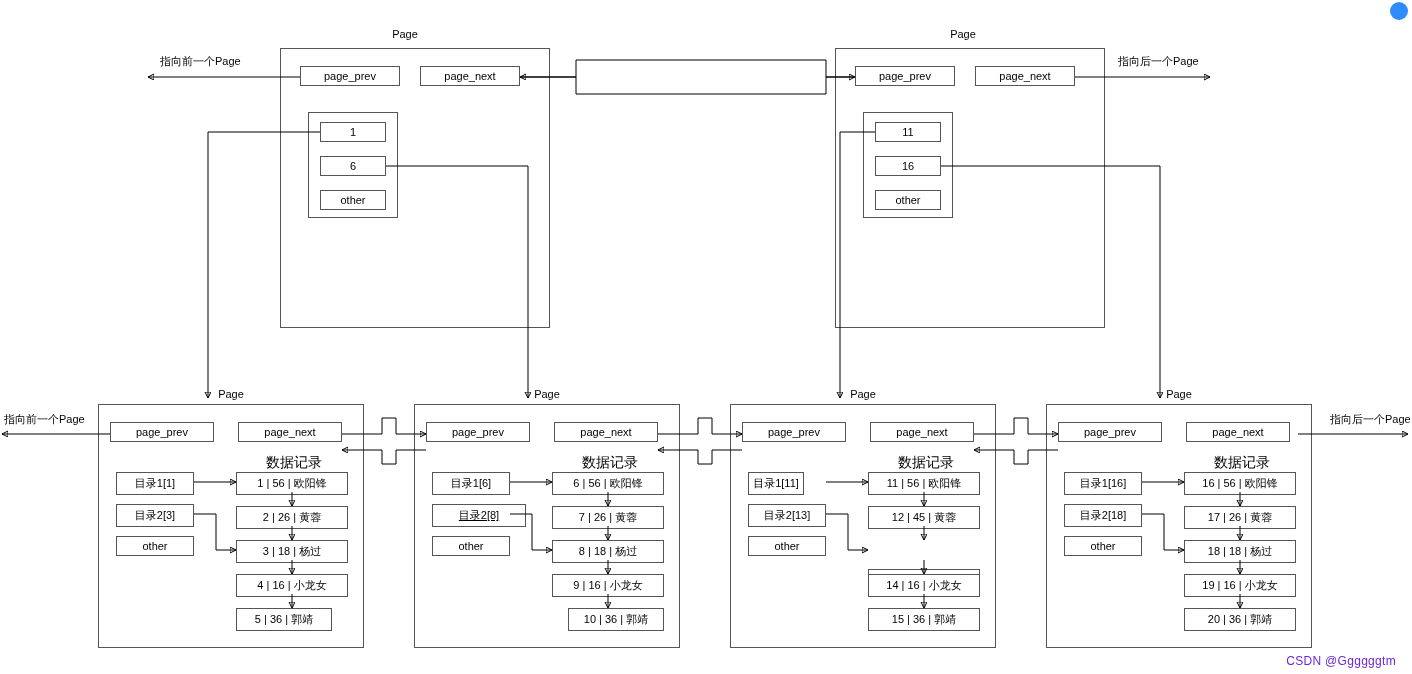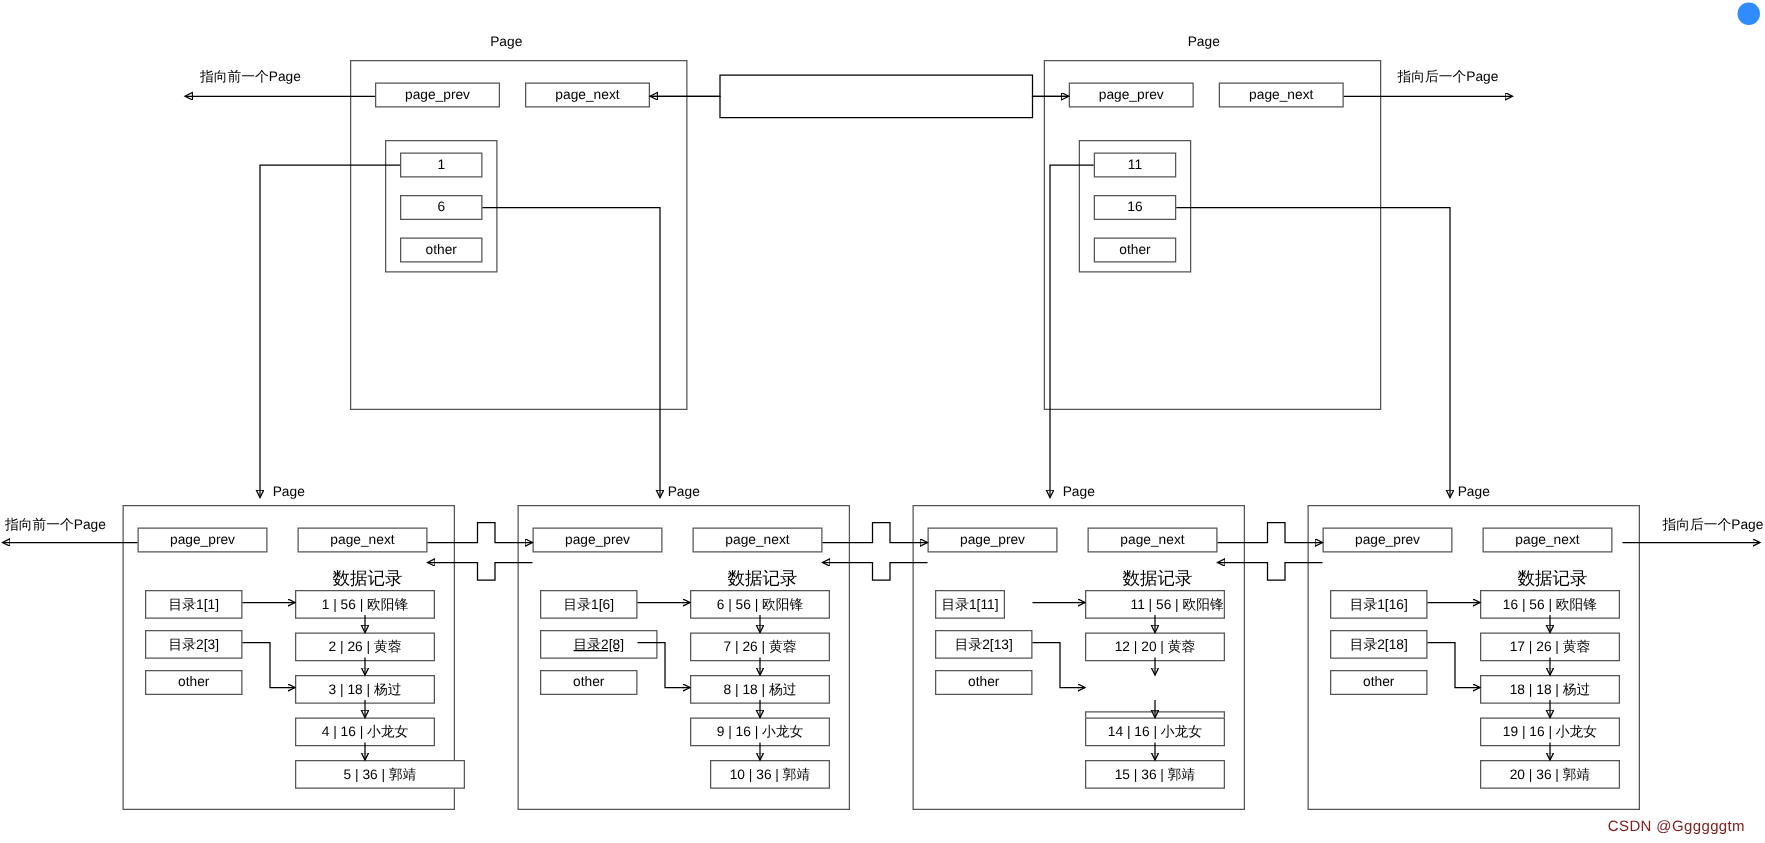--- a/index.html
+++ b/index.html
@@ -37,21 +37,21 @@
     position: absolute;
     font-size: 14px;
     text-align: center;
   }
   .side-label {
     position: absolute;
     font-size: 11px;
   }
   .watermark {
     position: absolute;
-    color: #7f1d1d;
+    color: #6d28d9;
     font-size: 12px;
     right: 16px;
     bottom: 6px;
     letter-spacing: 0.3px;
   }
   .badge {
     position: absolute;
     width: 18px; height: 18px;
     border-radius: 50%;
     background: #2f8cff;
@@ -92,21 +92,21 @@
     <div class="field-box" style="left: 110px; top: 422px; width: 104px;">page_prev</div>
     <div class="field-box" style="left: 238px; top: 422px; width: 104px;">page_next</div>
     <div class="section-title" style="left: 266px; top: 454px;">数据记录</div>
     <div class="field-box" style="left: 116px; top: 472px; width: 78px;">目录1[1]</div>
     <div class="field-box" style="left: 116px; top: 504px; width: 78px;">目录2[3]</div>
     <div class="field-box" style="left: 116px; top: 536px; width: 78px;">other</div>
     <div class="field-box" style="left: 236px; top: 472px; width: 112px;">1 | 56 | 欧阳锋</div>
     <div class="field-box" style="left: 236px; top: 506px; width: 112px;">2 | 26 | 黄蓉</div>
     <div class="field-box" style="left: 236px; top: 540px; width: 112px;">3 | 18 | 杨过</div>
     <div class="field-box" style="left: 236px; top: 574px; width: 112px;">4 | 16 | 小龙女</div>
-    <div class="field-box" style="left: 236px; top: 608px; width: 136px;">5 | 36 | 郭靖</div>
+    <div class="field-box" style="left: 236px; top: 608px; width: 96px;">5 | 36 | 郭靖</div>
     <div class="page-title" style="left: 522px; top: 388px;">Page</div>
     <div class="page-box" style="left: 414px; top: 404px; width: 266px; height: 244px;"></div>
     <div class="field-box" style="left: 426px; top: 422px; width: 104px;">page_prev</div>
     <div class="field-box" style="left: 554px; top: 422px; width: 104px;">page_next</div>
     <div class="section-title" style="left: 582px; top: 454px;">数据记录</div>
     <div class="field-box" style="left: 432px; top: 472px; width: 78px;">目录1[6]</div>
     <div class="field-box" style="left: 432px; top: 504px; width: 94px; text-decoration: underline;">目录2[8]</div>
     <div class="field-box" style="left: 432px; top: 536px; width: 78px;">other</div>
     <div class="field-box" style="left: 552px; top: 472px; width: 112px;">6 | 56 | 欧阳锋</div>
     <div class="field-box" style="left: 552px; top: 506px; width: 112px;">7 | 26 | 黄蓉</div>
@@ -114,22 +114,22 @@
     <div class="field-box" style="left: 552px; top: 574px; width: 112px;">9 | 16 | 小龙女</div>
     <div class="field-box" style="left: 568px; top: 608px; width: 96px;">10 | 36 | 郭靖</div>
     <div class="page-title" style="left: 838px; top: 388px;">Page</div>
     <div class="page-box" style="left: 730px; top: 404px; width: 266px; height: 244px;"></div>
     <div class="field-box" style="left: 742px; top: 422px; width: 104px;">page_prev</div>
     <div class="field-box" style="left: 870px; top: 422px; width: 104px;">page_next</div>
     <div class="section-title" style="left: 898px; top: 454px;">数据记录</div>
     <div class="field-box" style="left: 748px; top: 472px; width: 56px;">目录1[11]</div>
     <div class="field-box" style="left: 748px; top: 504px; width: 78px;">目录2[13]</div>
     <div class="field-box" style="left: 748px; top: 536px; width: 78px;">other</div>
-    <div class="field-box" style="left: 868px; top: 472px; width: 112px; text-align: right;">11 | 56 | 欧阳锋</div>
-    <div class="field-box" style="left: 868px; top: 506px; width: 112px;">12 | 20 | 黄蓉</div>
+    <div class="field-box" style="left: 868px; top: 472px; width: 112px;">11 | 56 | 欧阳锋</div>
+    <div class="field-box" style="left: 868px; top: 506px; width: 112px;">12 | 45 | 黄蓉</div>
     <div class="field-box" style="left: 868px; top: 540px; width: 112px; margin-top: 29px;">13 | 18 | 杨过</div>
     <div class="field-box" style="left: 868px; top: 574px; width: 112px;">14 | 16 | 小龙女</div>
     <div class="field-box" style="left: 868px; top: 608px; width: 112px;">15 | 36 | 郭靖</div>
     <div class="page-title" style="left: 1154px; top: 388px;">Page</div>
     <div class="page-box" style="left: 1046px; top: 404px; width: 266px; height: 244px;"></div>
     <div class="field-box" style="left: 1058px; top: 422px; width: 104px;">page_prev</div>
     <div class="field-box" style="left: 1186px; top: 422px; width: 104px;">page_next</div>
     <div class="section-title" style="left: 1214px; top: 454px;">数据记录</div>
     <div class="field-box" style="left: 1064px; top: 472px; width: 78px;">目录1[16]</div>
     <div class="field-box" style="left: 1064px; top: 504px; width: 78px;">目录2[18]</div>

